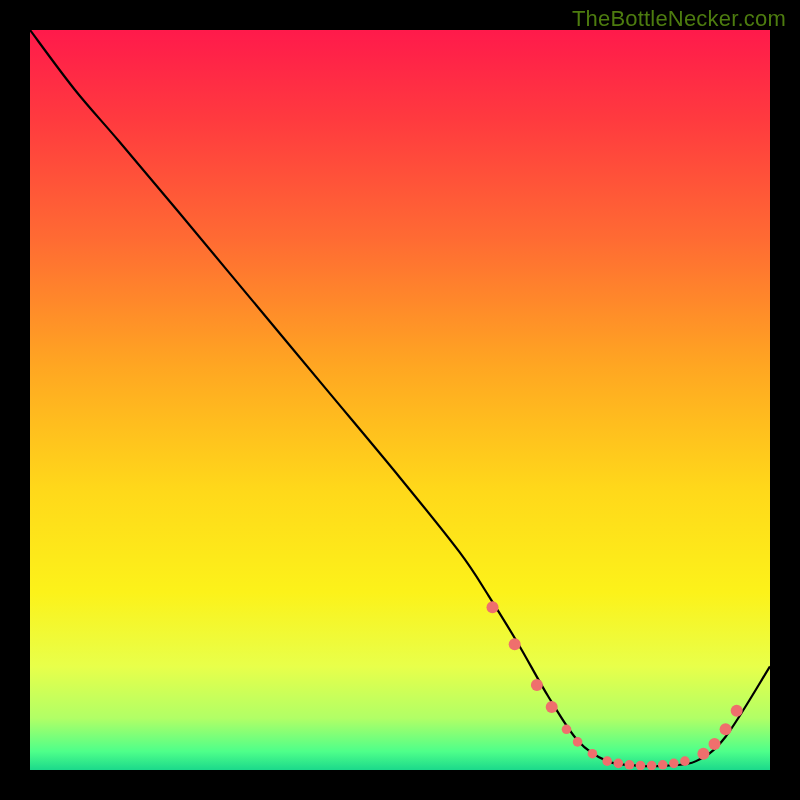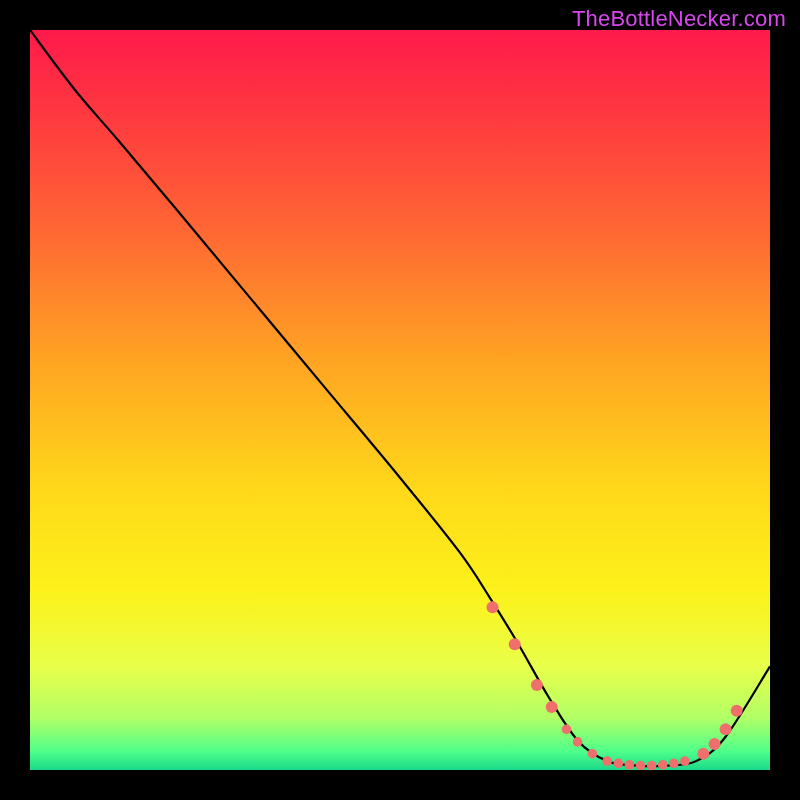--- a/index.html
+++ b/index.html
@@ -26,21 +26,21 @@
   }
   .plot svg {
     display: block;
     width: 740px;
     height: 740px;
   }
   .watermark {
     position: absolute;
     top: 6px;
     right: 14px;
-    color: #d946ef;
+    color: #4d7c0f;
     font-size: 22px;
     font-weight: 500;
     letter-spacing: 0.2px;
     user-select: none;
   }
 </style>
 </head>
 <body>
 
 <div class="stage">

